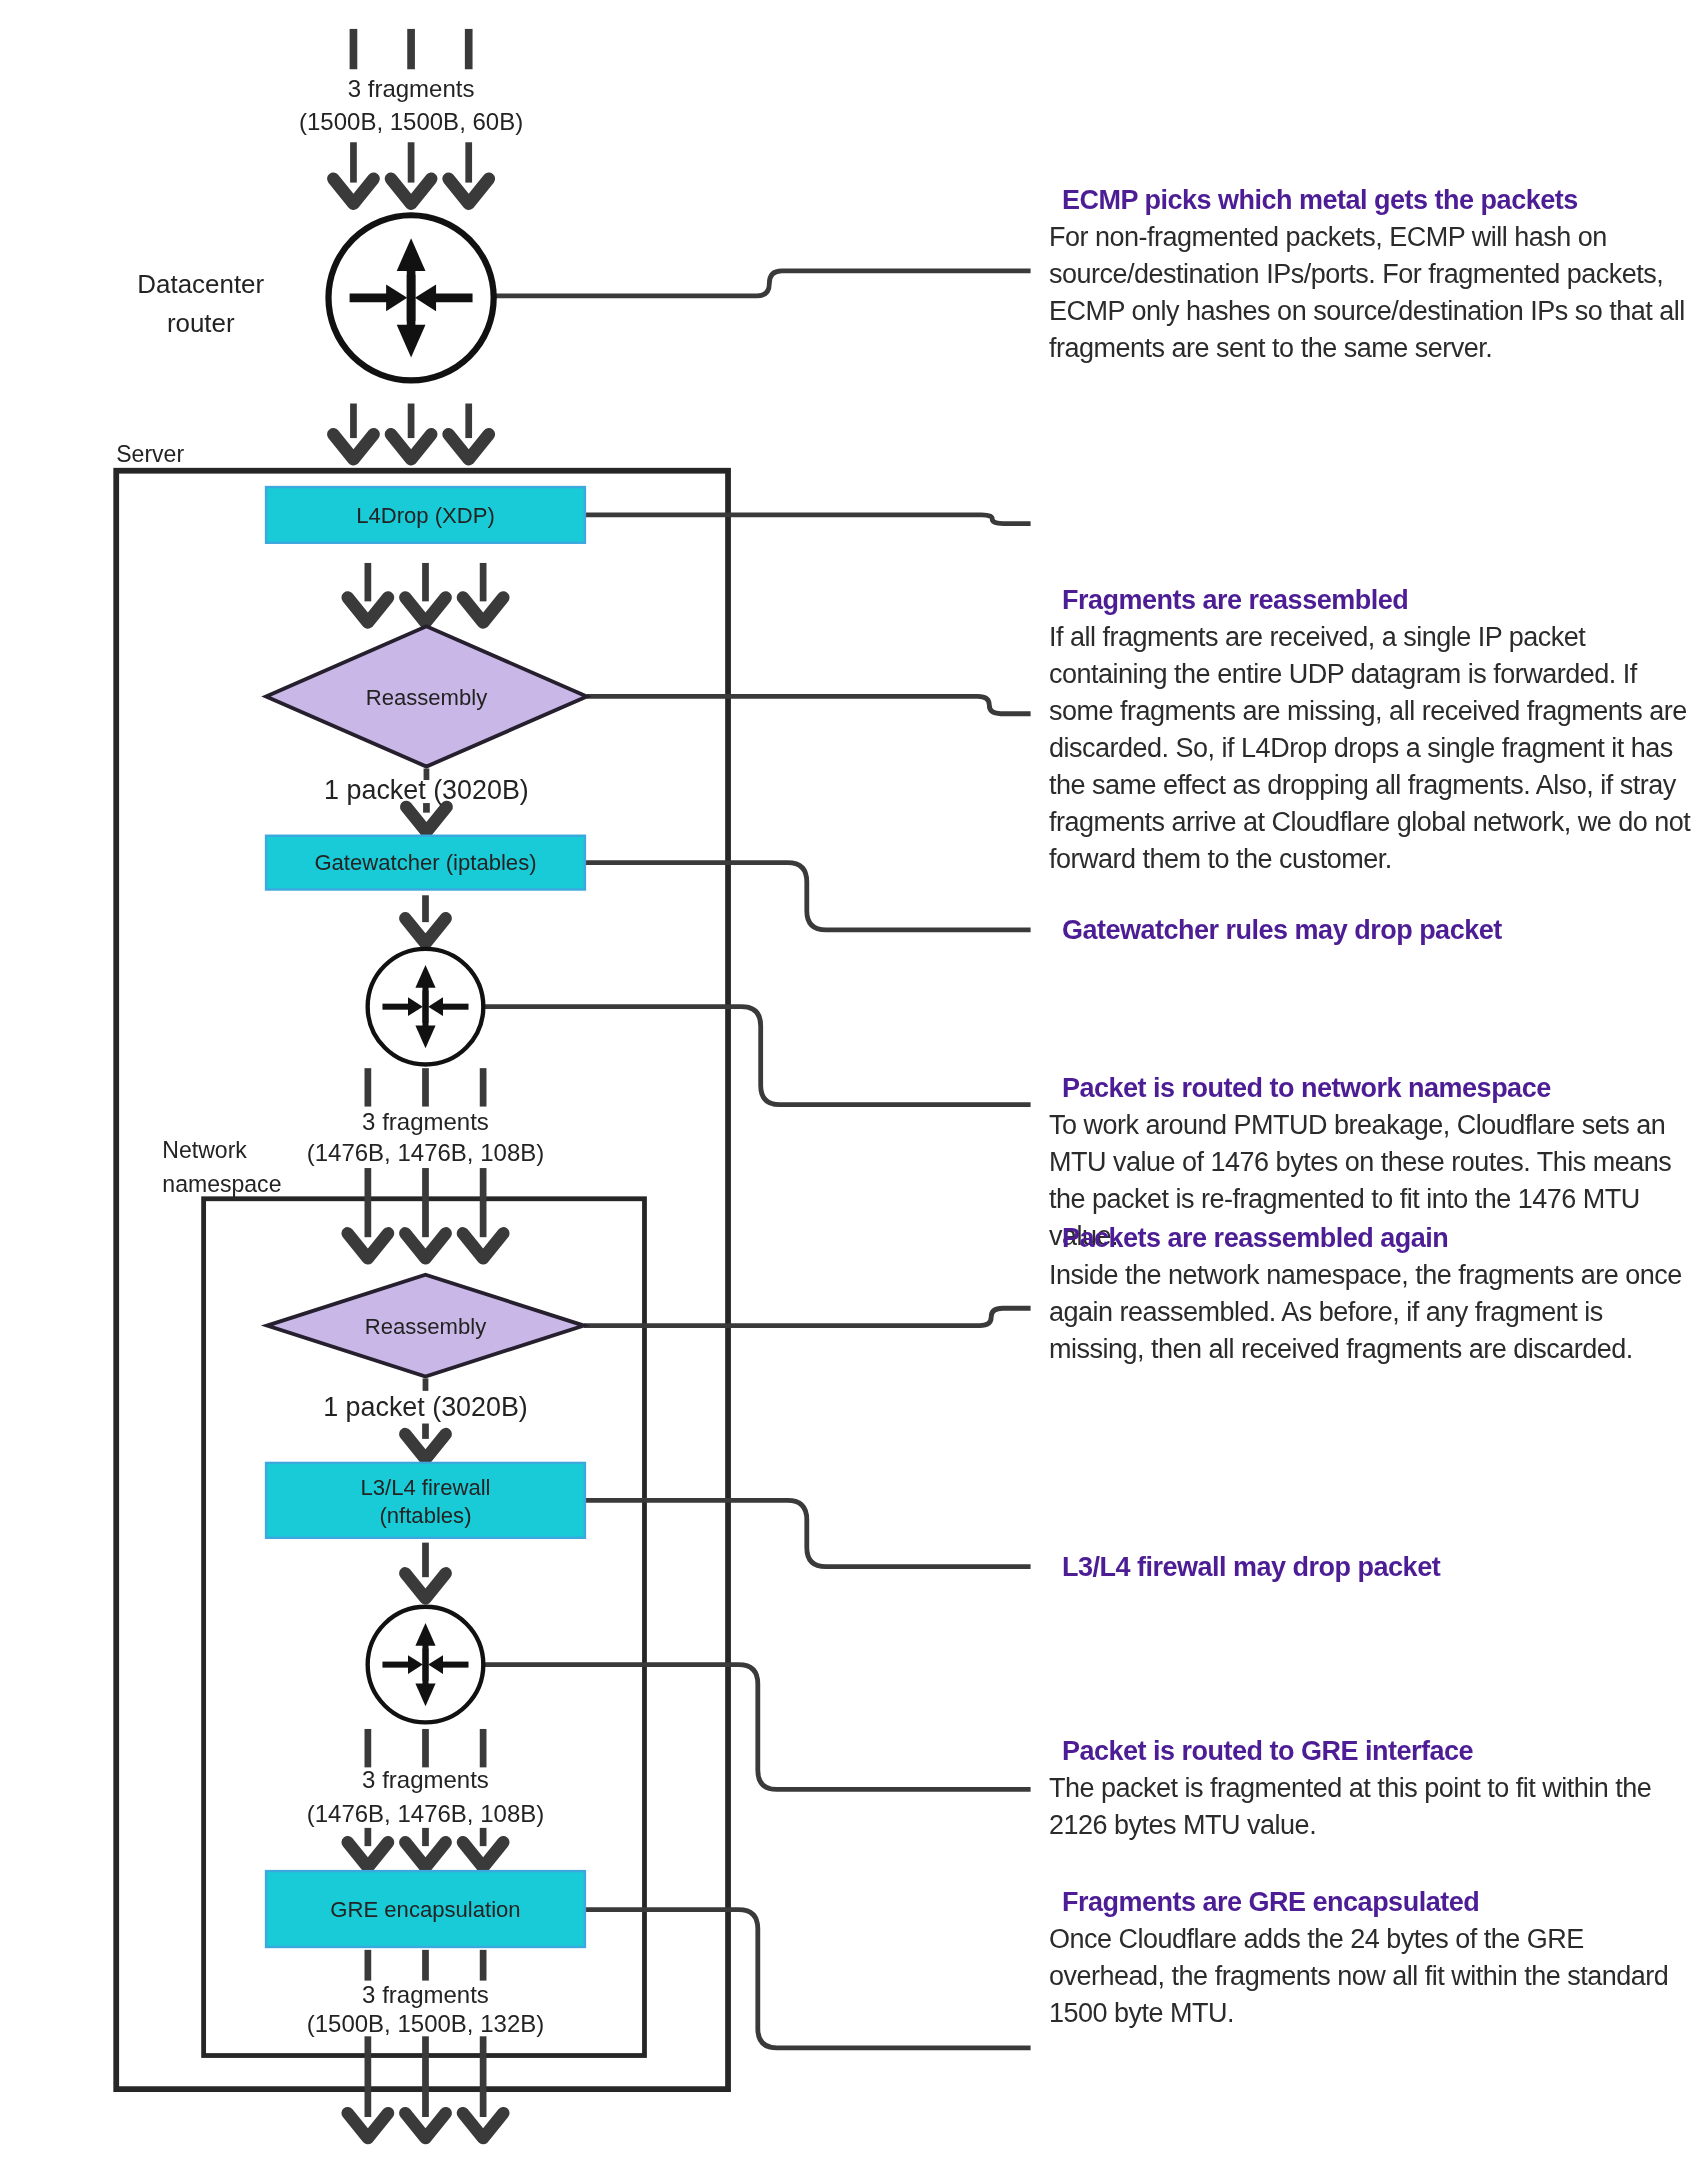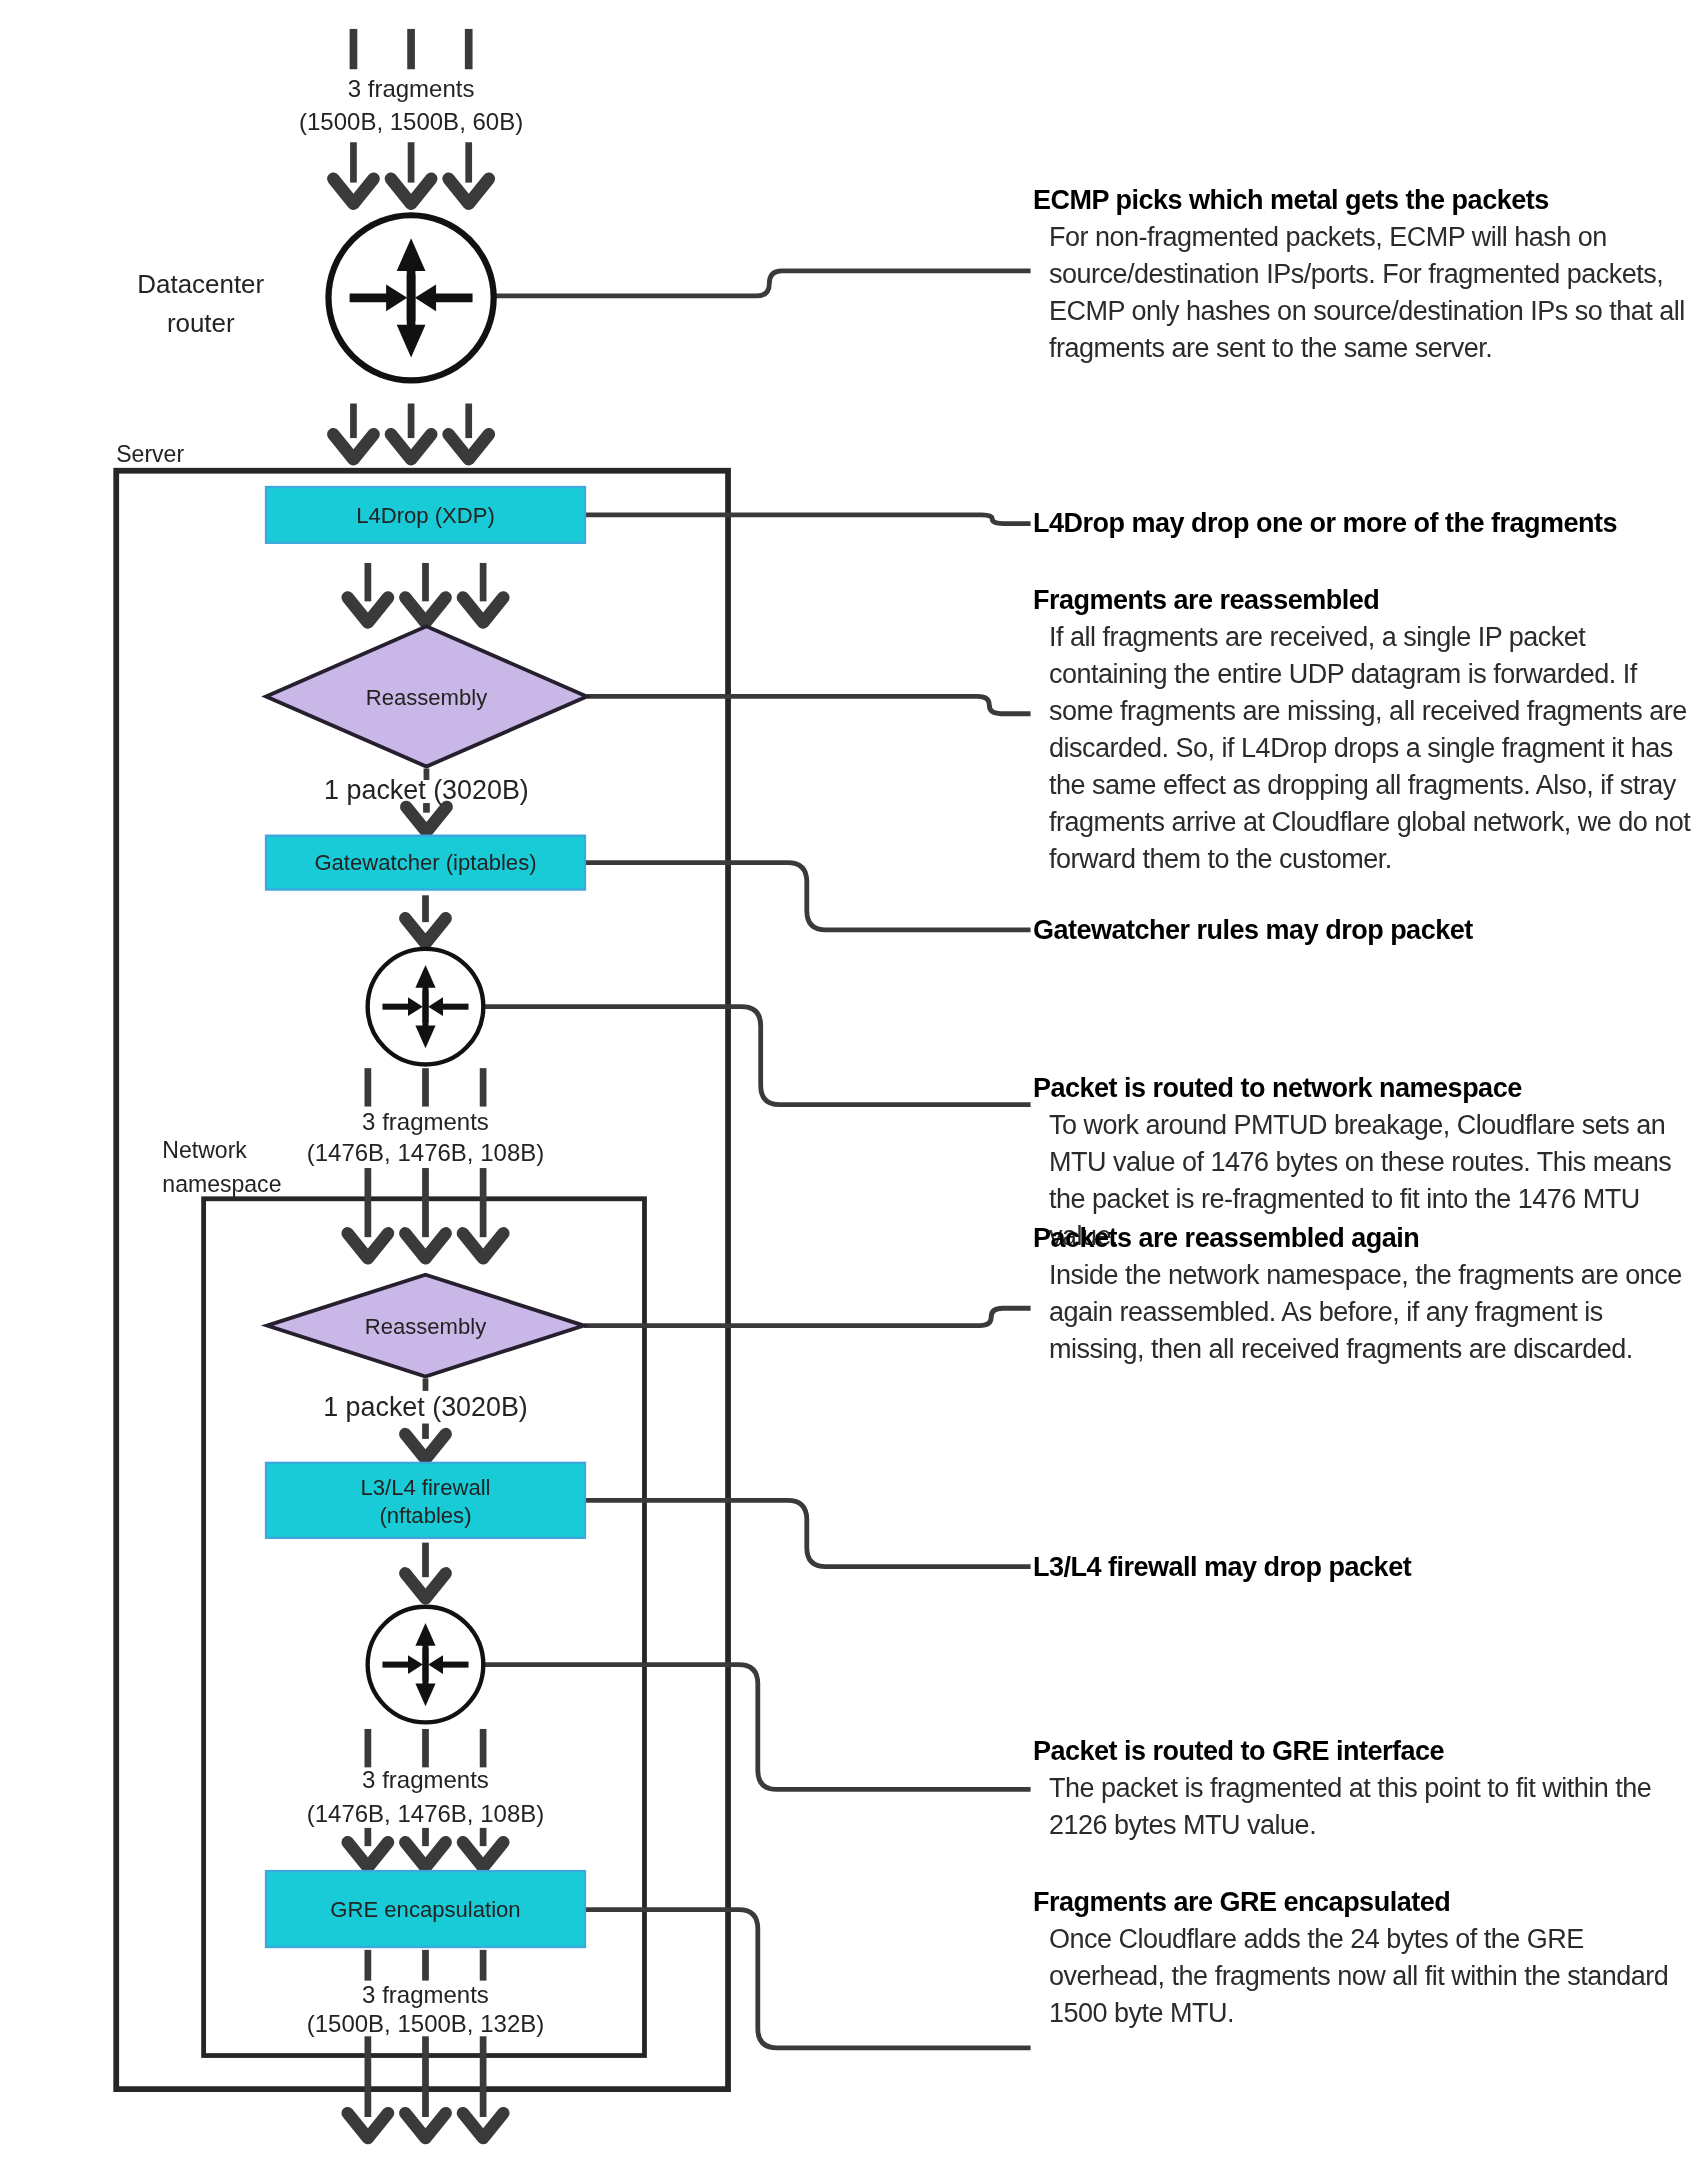--- a/index.html
+++ b/index.html
@@ -17,21 +17,21 @@
   }
   .note{
     position:absolute;
     left:1033px;
     width:663px;
     font-size:27px;
     line-height:37px;
     letter-spacing:-0.5px;
     color:#2b2b2b;
   }
-  .note .h{font-weight:bold;color:#000000;}
+  .note .h{font-weight:bold;color:#4c1d95;margin-left:29px;}
   .note .b{font-weight:normal;margin-left:16px;}
 </style>
 </head>
 <body>
 
 <div class="canvas">
 
 <svg width="1701" height="2168" viewBox="0 0 1771 2257">
   <defs>
     <path id="chev" d="M -21 -26 L 0 0 L 21 -26" fill="none" stroke="#3a3a3a" stroke-width="13" stroke-linecap="round" stroke-linejoin="round"></path>
@@ -215,24 +215,20 @@
 
   <text x="443" y="2077" font-size="25" text-anchor="middle" dominant-baseline="central">3 fragments</text>
   <text x="443" y="2107" font-size="25" text-anchor="middle" dominant-baseline="central">(1500B, 1500B, 132B)</text>
 </svg>
 
 <div class="note" style="top:182px">
   <div class="h">ECMP picks which metal gets the packets</div>
   <div class="b">For non-fragmented packets, ECMP will hash on source/destination IPs/ports. For fragmented packets, ECMP only hashes on source/destination IPs so that all fragments are sent to the same server.</div>
 </div>
 
-<div class="note" style="top:505px">
-  <div class="h">L4Drop may drop one or more of the fragments</div>
-  <div class="b"></div>
-</div>
 
 <div class="note" style="top:582px">
   <div class="h">Fragments are reassembled</div>
   <div class="b">If all fragments are received, a single IP packet containing the entire UDP datagram is forwarded. If some fragments are missing, all received fragments are discarded. So, if L4Drop drops a single fragment it has the same effect as dropping all fragments. Also, if stray fragments arrive at Cloudflare global network, we do not forward them to the customer.</div>
 </div>
 
 <div class="note" style="top:912px">
   <div class="h">Gatewatcher rules may drop packet</div>
   <div class="b"></div>
 </div>

